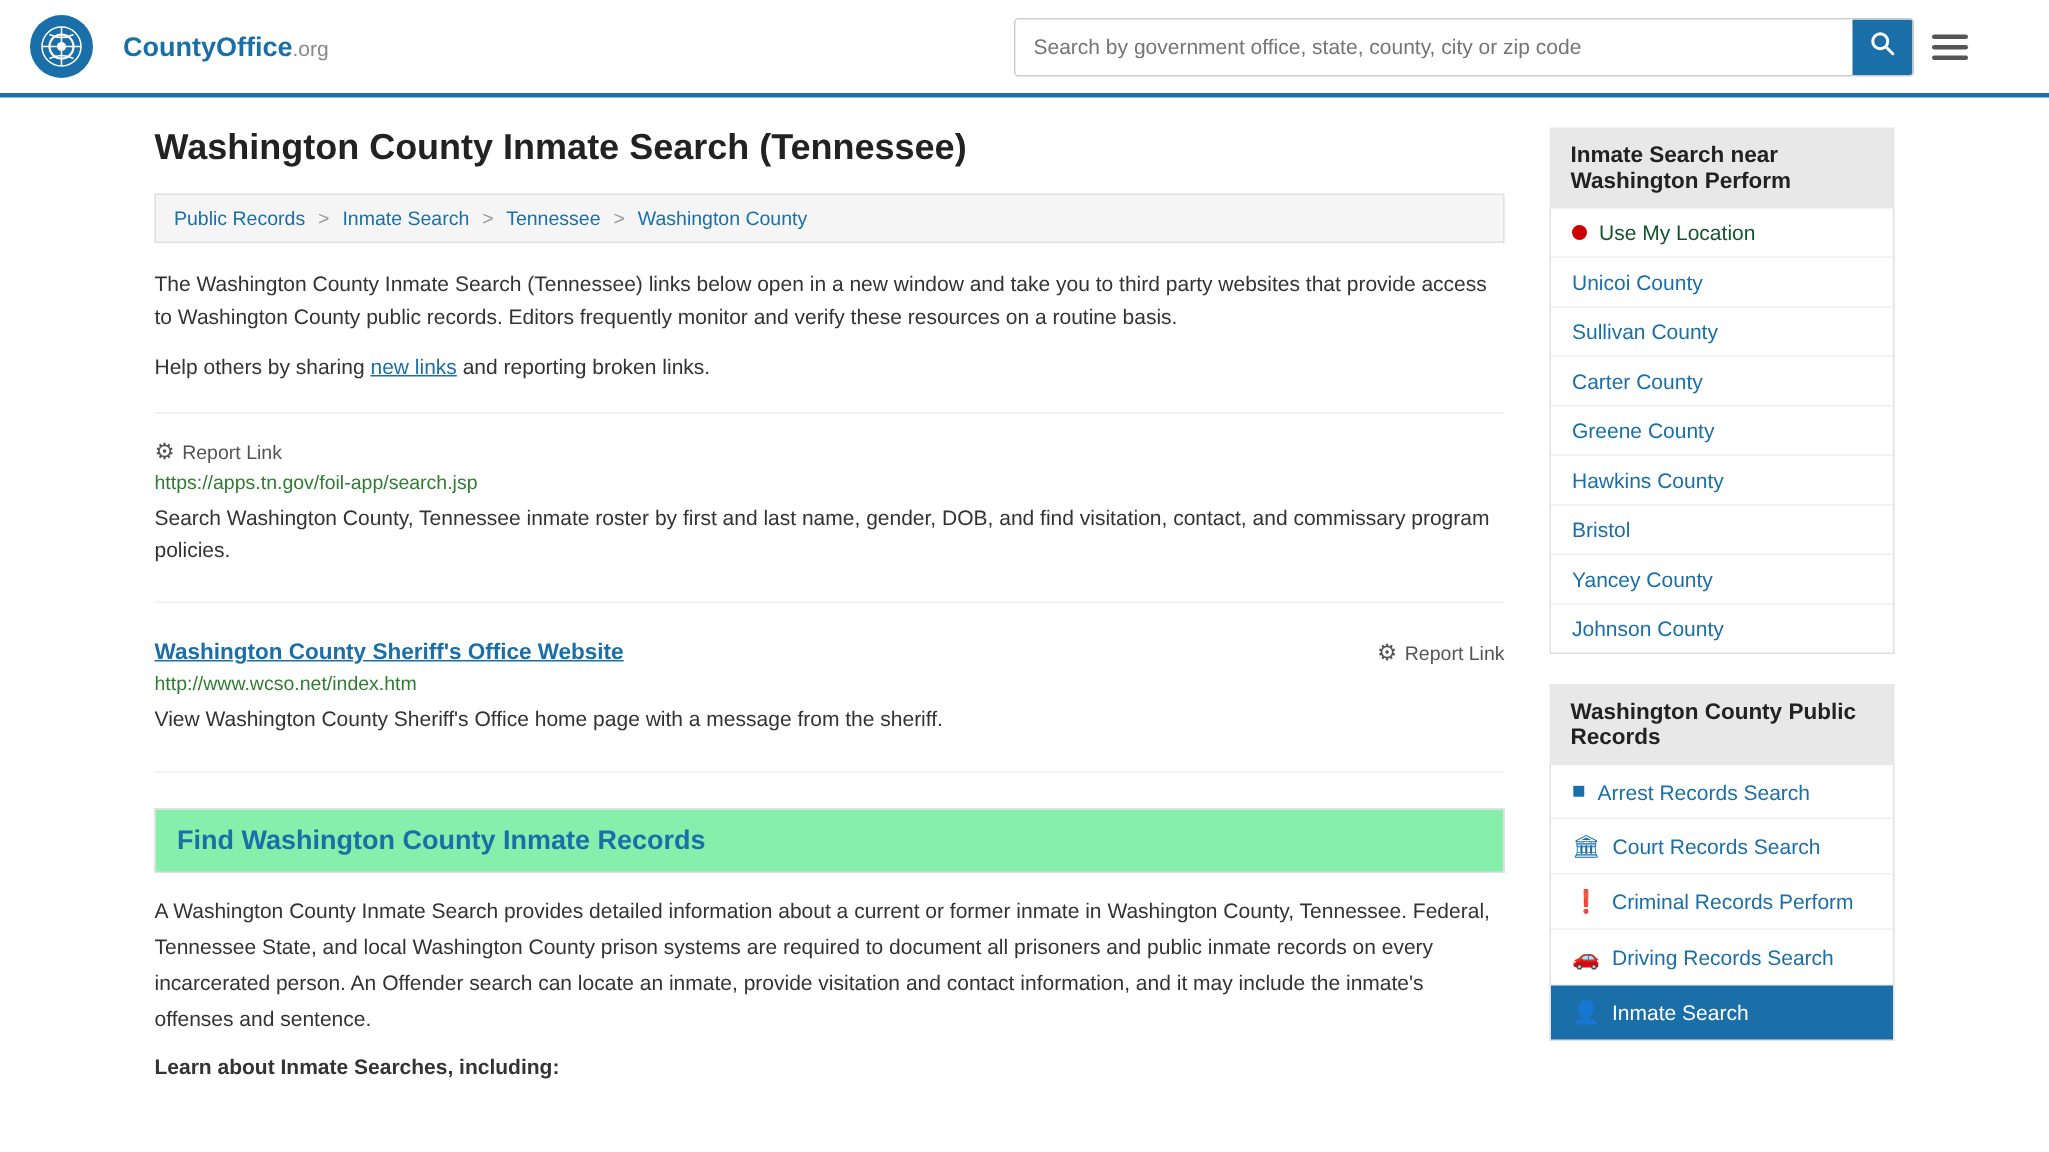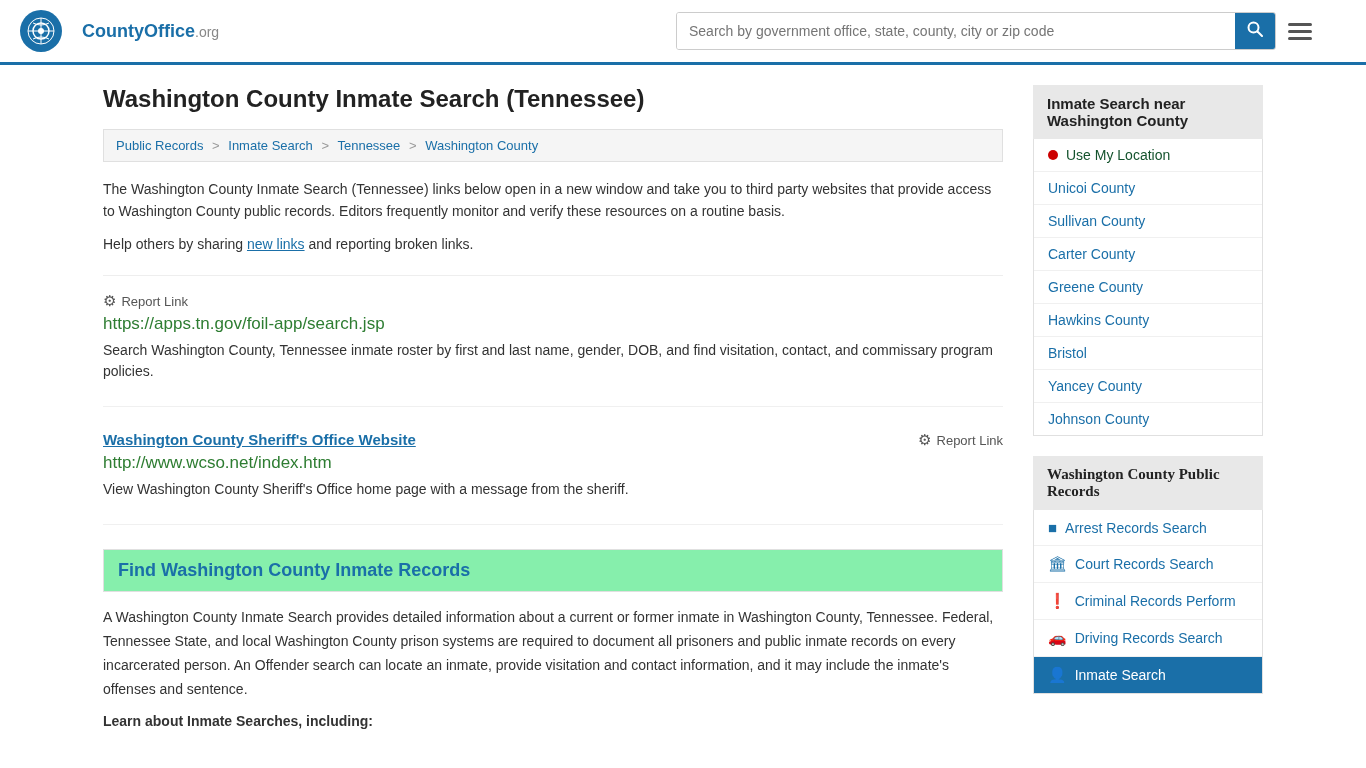--- a/index.html
+++ b/index.html
@@ -158,21 +158,21 @@
       gap: 5px;
       color: #555;
       font-size: 13px;
       cursor: pointer;
       white-space: nowrap;
       background: none;
       border: none;
     }
     .link-url {
       color: #2e7d32;
-      font-size: 17px;
+      font-size: 13px;
       margin-bottom: 6px;
     }
     .link-desc {
       font-size: 14px;
       color: #333;
       line-height: 1.5;
     }
 
     .section-heading {
       font-size: 18px;
@@ -251,21 +251,20 @@
     .pub-records-section {
       margin-top: 10px;
     }
 
     .pub-records-heading {
       background: #e8e8e8;
       padding: 10px 14px;
       font-size: 15px;
       font-weight: bold;
       color: #222;
-      font-family: Liberation Serif, serif;
     }
 
     .pub-records-list {
       list-style: none;
       border: 1px solid #e0e0e0;
       border-top: none;
     }
     .pub-records-list li {
       border-bottom: 1px solid #f0f0f0;
     }
@@ -378,21 +377,21 @@
 
     <div class="section-heading">Find Washington County Inmate Records</div>
     <p class="body-text">A Washington County Inmate Search provides detailed information about a current or former inmate in Washington County, Tennessee. Federal, Tennessee State, and local Washington County prison systems are required to document all prisoners and public inmate records on every incarcerated person. An Offender search can locate an inmate, provide visitation and contact information, and it may include the inmate's offenses and sentence.</p>
     <p class="body-text-bold">Learn about Inmate Searches, including:</p>
 
   </div>
 
   <div class="sidebar">
 
     <div class="sidebar-section">
-      <div class="sidebar-heading">Inmate Search near Washington County</div>
+      <div class="sidebar-heading">Inmate Search near Washington Perform</div>
       <ul class="sidebar-list">
         <li class="use-location">
           <a href="#">
             <span class="dot-icon"></span>
             <span>Use My Location</span>
           </a>
         </li>
         <li>
           <a href="#">
             <span>Unicoi County</span>

